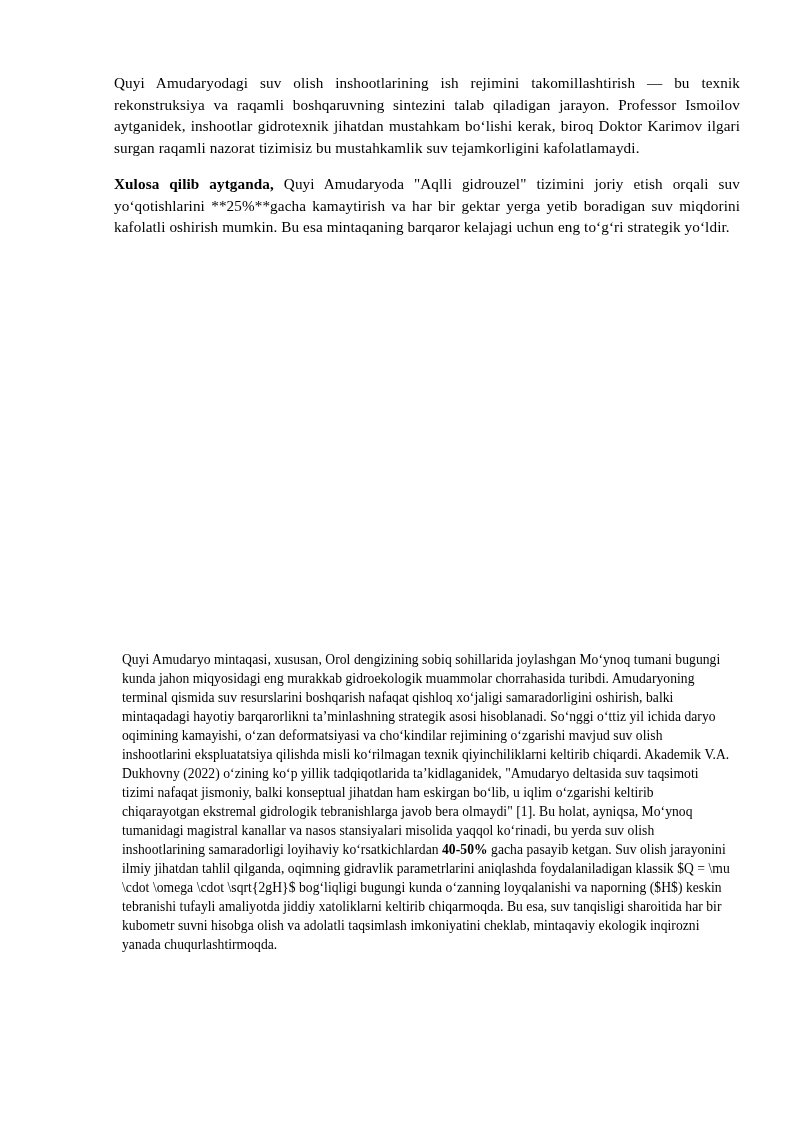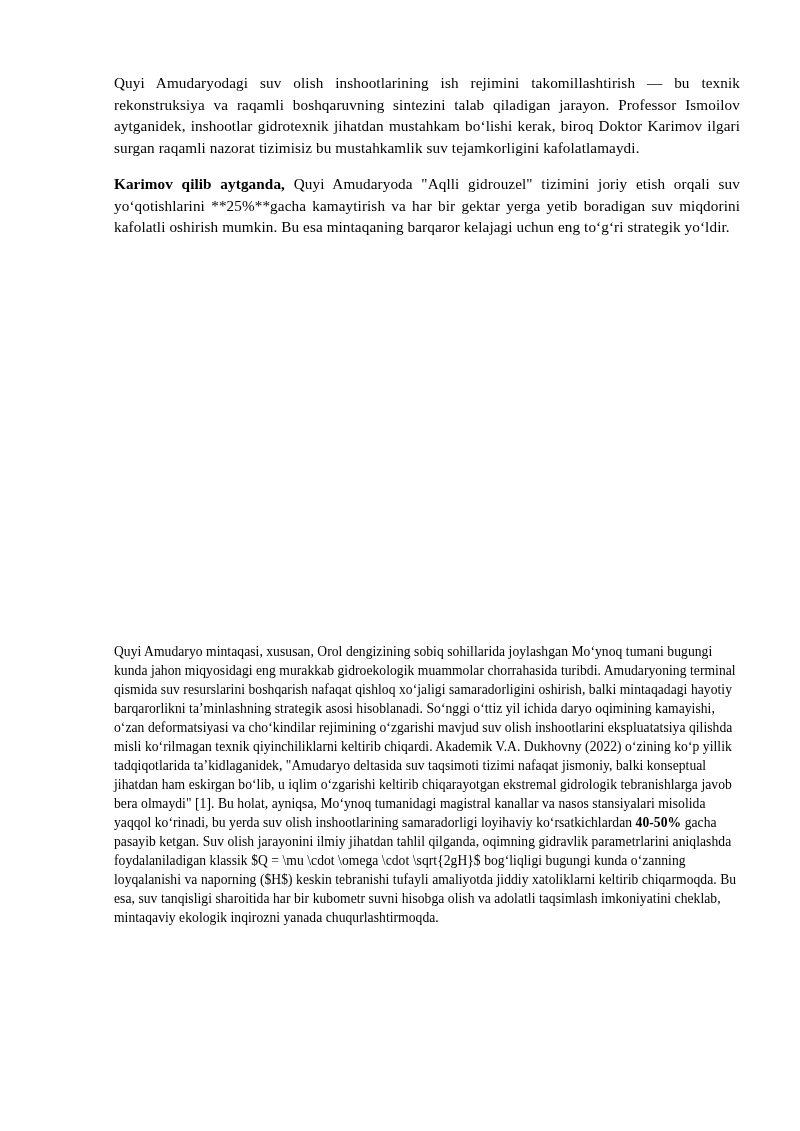--- a/index.html
+++ b/index.html
@@ -56,35 +56,35 @@
   }
   .sect-title {
     font-size: 14.6px;
     font-weight: bold;
     line-height: 1.38;
     margin: 0;
   }
   .body-small {
     font-size: 13.6px;
     line-height: 1.4;
-    margin: 0;
+    margin: 8px;
     text-align: left;
     letter-spacing: 0.05px;
   }
   .body-small .bold {
     font-weight: bold;
   }
 </style>
 </head>
 <body>
 
 <div class="page">
 
   <div class="content-top">
     <p class="para">Quyi Amudaryodagi suv olish inshootlarining ish rejimini takomillashtirish — bu texnik rekonstruksiya va raqamli boshqaruvning sintezini talab qiladigan jarayon. Professor Ismoilov aytganidek, inshootlar gidrotexnik jihatdan mustahkam bo‘lishi kerak, biroq Doktor Karimov ilgari surgan raqamli nazorat tizimisiz bu mustahkamlik suv tejamkorligini kafolatlamaydi.</p>
-    <p class="para"><span class="bold">Karimov qilib aytganda,</span><span> Quyi Amudaryoda "Aqlli gidrouzel" tizimini joriy etish orqali suv yo‘qotishlarini **25%**gacha kamaytirish va har bir gektar yerga yetib boradigan suv miqdorini kafolatli oshirish mumkin. Bu esa mintaqaning barqaror kelajagi uchun eng to‘g‘ri strategik yo‘ldir.</span></p>
+    <p class="para"><span class="bold">Xulosa qilib aytganda,</span><span> Quyi Amudaryoda "Aqlli gidrouzel" tizimini joriy etish orqali suv yo‘qotishlarini **25%**gacha kamaytirish va har bir gektar yerga yetib boradigan suv miqdorini kafolatli oshirish mumkin. Bu esa mintaqaning barqaror kelajagi uchun eng to‘g‘ri strategik yo‘ldir.</span></p>
   </div>
 
   <div class="content-bottom">
     <p class="body-small"><span>Quyi Amudaryo mintaqasi, xususan, Orol dengizining sobiq sohillarida joylashgan Mo‘ynoq tumani bugungi kunda jahon miqyosidagi eng murakkab gidroekologik muammolar chorrahasida turibdi. Amudaryoning terminal qismida suv resurslarini boshqarish nafaqat qishloq xo‘jaligi samaradorligini oshirish, balki mintaqadagi hayotiy barqarorlikni ta’minlashning strategik asosi hisoblanadi. So‘nggi o‘ttiz yil ichida daryo oqimining kamayishi, o‘zan deformatsiyasi va cho‘kindilar rejimining o‘zgarishi mavjud suv olish inshootlarini ekspluatatsiya qilishda misli ko‘rilmagan texnik qiyinchiliklarni keltirib chiqardi. Akademik V.A. Dukhovny (2022) o‘zining ko‘p yillik tadqiqotlarida ta’kidlaganidek, "Amudaryo deltasida suv taqsimoti tizimi nafaqat jismoniy, balki konseptual jihatdan ham eskirgan bo‘lib, u iqlim o‘zgarishi keltirib chiqarayotgan ekstremal gidrologik tebranishlarga javob bera olmaydi" [1]. Bu holat, ayniqsa, Mo‘ynoq tumanidagi magistral kanallar va nasos stansiyalari misolida yaqqol ko‘rinadi, bu yerda suv olish inshootlarining samaradorligi loyihaviy ko‘rsatkichlardan </span><span class="bold">40-50%</span><span> gacha pasayib ketgan. Suv olish jarayonini ilmiy jihatdan tahlil qilganda, oqimning gidravlik parametrlarini aniqlashda foydalaniladigan klassik $Q = \mu \cdot \omega \cdot \sqrt{2gH}$ bog‘liqligi bugungi kunda o‘zanning loyqalanishi va naporning ($H$) keskin tebranishi tufayli amaliyotda jiddiy xatoliklarni keltirib chiqarmoqda. Bu esa, suv tanqisligi sharoitida har bir kubometr suvni hisobga olish va adolatli taqsimlash imkoniyatini cheklab, mintaqaviy ekologik inqirozni yanada chuqurlashtirmoqda.</span></p>
   </div>
 
 </div>
 
 </body></html>

